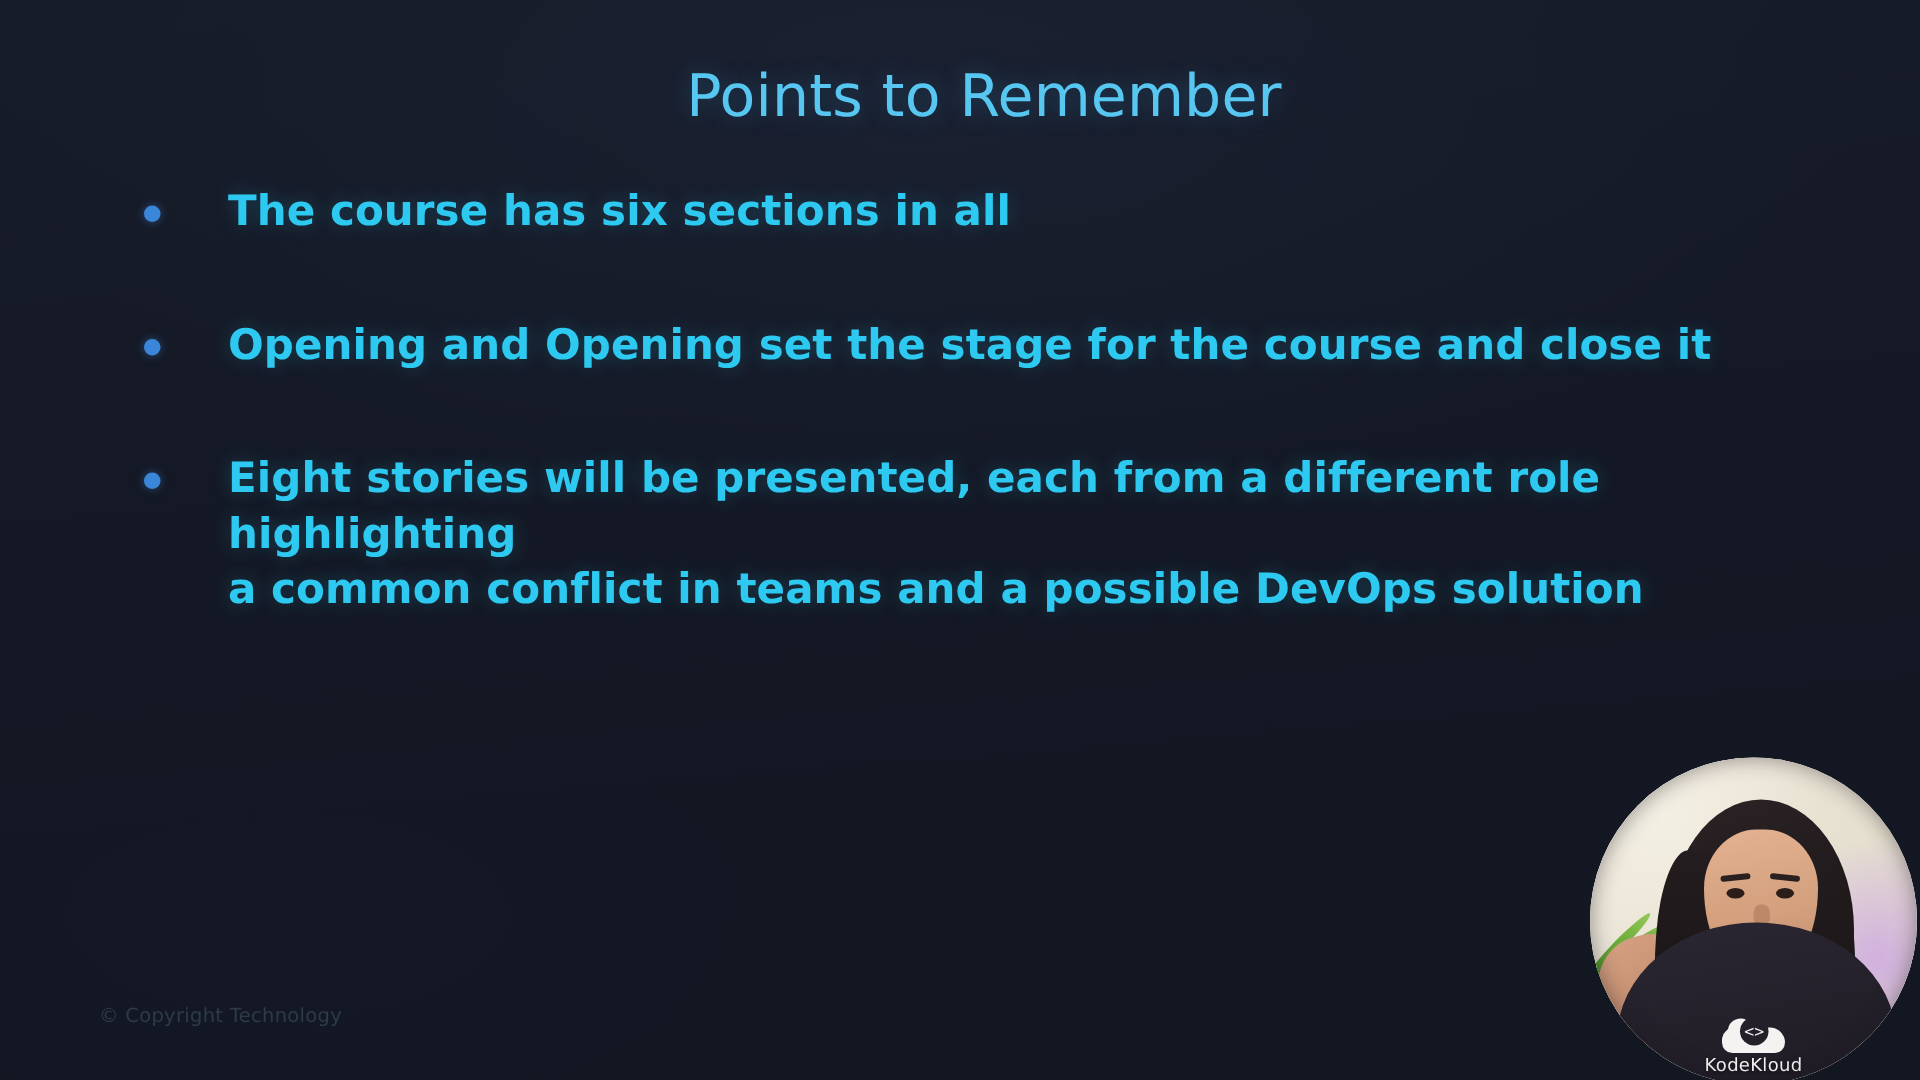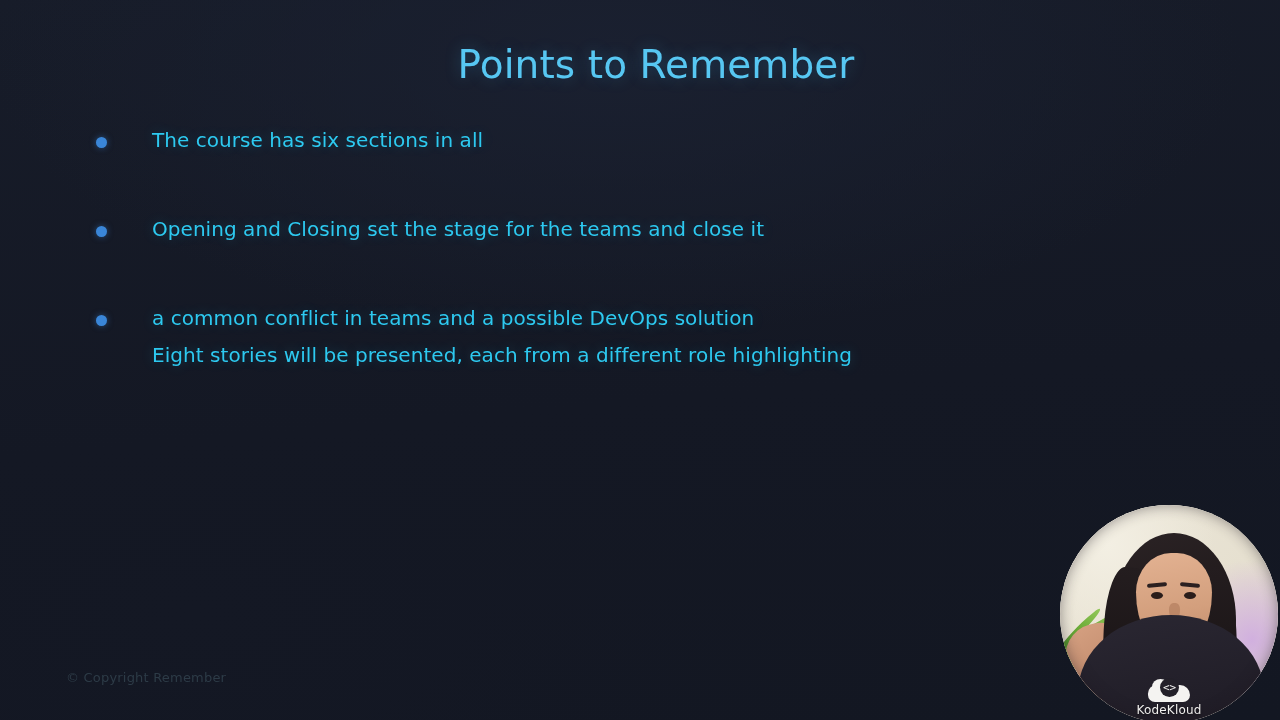--- a/index.html
+++ b/index.html
@@ -64,23 +64,23 @@
     height:11px;
     border-radius:50%;
     background:#3a86d8;
     margin-top:15px;
     margin-right:45px;
     box-shadow:0 0 6px rgba(58,134,216,0.5);
   }
 
   .bullet-text {
     flex:1 1 auto;
-    font-size:20px;
+    font-size:28px;
     line-height:37px;
-    font-weight:400;
+    font-weight:700;
     color:#2dc9f0;
     text-shadow:0 0 13px rgba(45,201,240,0.24);
     letter-spacing:0.05px;
   }
   .bullet-text .line { display:block; }
 
   
   .copyright {
     position:absolute;
     left:66px;
@@ -265,36 +265,36 @@
     <div class="bullet-row">
       <span class="bullet-marker"></span>
       <span class="bullet-text">
         <span class="line">The course has six sections in all</span>
       </span>
     </div>
 
     <div class="bullet-row">
       <span class="bullet-marker"></span>
       <span class="bullet-text">
-        <span class="line">Opening and Closing set the stage for the teams and close it</span>
+        <span class="line">Opening and Opening set the stage for the course and close it</span>
       </span>
     </div>
 
 
     <div class="bullet-row">
       <span class="bullet-marker"></span>
       <span class="bullet-text">
+        <span class="line">Eight stories will be presented, each from a different role highlighting</span>
         <span class="line">a common conflict in teams and a possible DevOps solution</span>
-        <span class="line">Eight stories will be presented, each from a different role highlighting</span>
       </span>
     </div>
 
   </div>
 
-  <div class="copyright">© Copyright Remember</div>
+  <div class="copyright">© Copyright Technology</div>
 
   <div class="webcam">
     <div class="cam-bg"></div>
 
     <div class="palm">
       <span></span>
         <span></span>
         <span></span>
         <span></span>
       <span></span>

